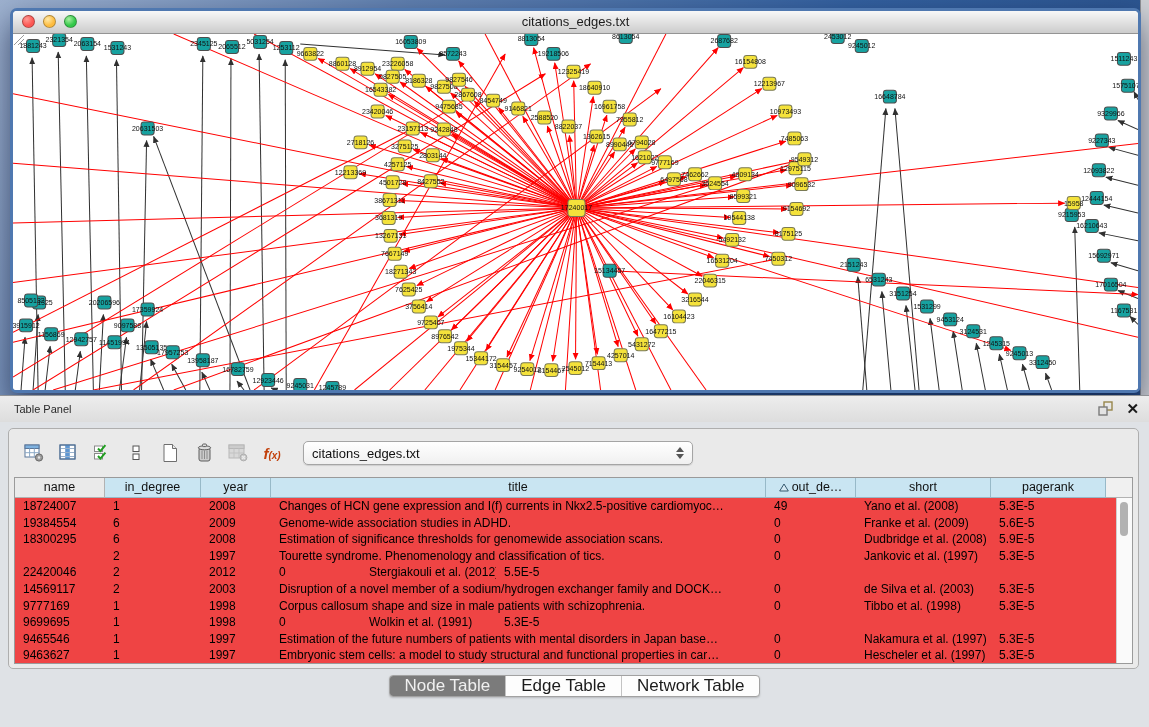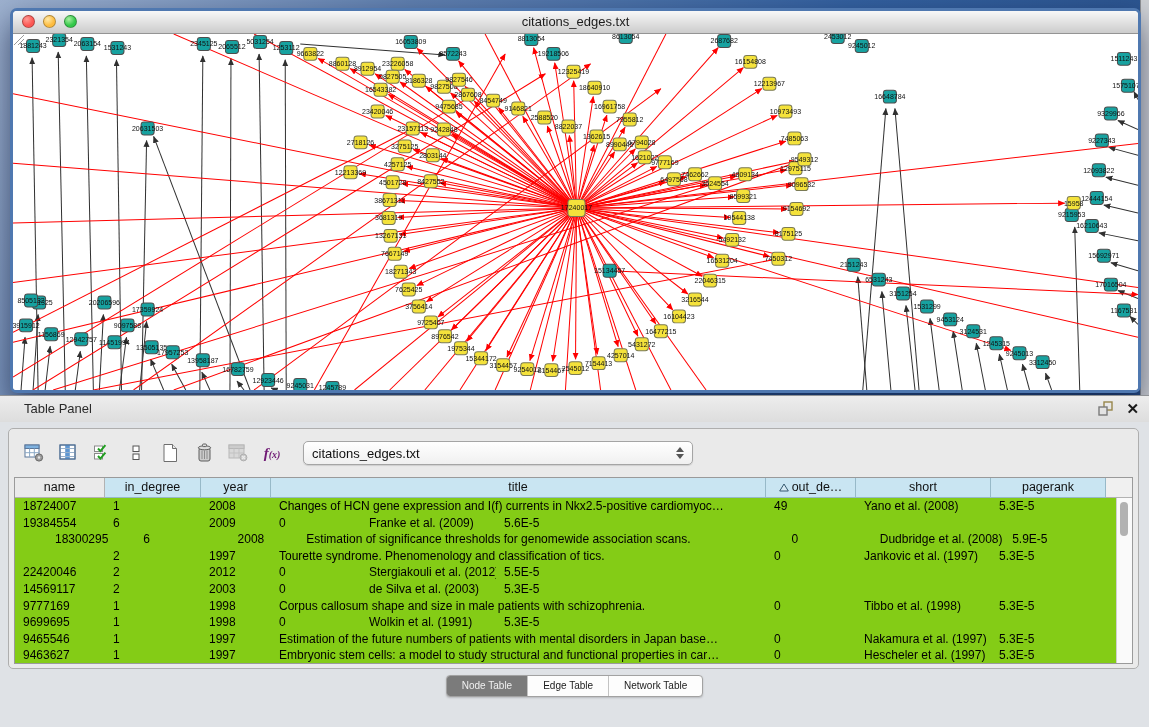--- a/index.html
+++ b/index.html
@@ -25,60 +25,60 @@
   .light.green{background:radial-gradient(circle at 35% 30%,#a8f0a0,#34c84a 60%);}
   .canvas{position:absolute;left:0;top:23px;right:0;bottom:0;background:#fff;overflow:hidden;
     border-radius:0 0 3px 3px;}
   .canvas svg{display:block;width:100%;height:100%;}
   .grip{position:absolute;right:2px;bottom:2px;}
 
   
   .table-panel{position:absolute;left:0;top:395px;width:1149px;height:332px;
     background:#dfe2e6;border-top:1px solid #8f9296;}
   .panel-titlebar{height:26px;position:relative;background:linear-gradient(#ededed,#dddddd);}
-  .panel-titlebar .ptitle{position:absolute;left:24px;top:0;line-height:26px;font-size:13px;color:#2a2a2a;}
+  .panel-titlebar .ptitle{position:absolute;left:14px;top:0;line-height:26px;font-size:11px;color:#2a2a2a;}
   .ptb-icons{position:absolute;right:10px;top:4px;display:flex;gap:12px;align-items:center;}
   .close-x{font-size:15px;font-weight:bold;color:#1a1a1a;line-height:18px;}
 
   .panel-body{position:absolute;left:8px;top:32px;width:1131px;height:241px;box-sizing:border-box;
     background:#eaeaea;border:1px solid #aeaeae;border-radius:5px;}
   .toolbar{height:48px;display:flex;align-items:center;padding:0 0 0 12px;gap:8px;}
   .tbtn{width:26px;height:26px;display:flex;align-items:center;justify-content:center;}
-  .fx{font-family:Liberation Serif, serif;font-style:italic;font-weight:bold;font-size:15px;color:#701a75;}
+  .fx{font-family:Liberation Sans, sans-serif;font-style:italic;font-weight:bold;font-size:15px;color:#c2410c;}
   .fx small{font-size:10px;font-weight:bold;}
   .combo{margin-left:10px;width:372px;height:22px;border:1px solid #a5a5a5;border-radius:5px;
     background:linear-gradient(#ffffff,#f0f0f0);display:flex;align-items:center;
     padding:0 8px;font-size:13px;color:#111;box-shadow:0 1px 1px rgba(0,0,0,.12);}
   .combo .lbl{flex:1;}
   .stepper{display:flex;flex-direction:column;gap:2px;align-items:center;}
   .stepper i{display:block;width:0;height:0;border-left:4px solid transparent;border-right:4px solid transparent;}
   .stepper .up{border-bottom:5px solid #555;}
   .stepper .dn{border-top:5px solid #555;}
 
-  .tbl{position:absolute;left:5px;right:5px;top:48px;bottom:4px;background:#84cc16;
+  .tbl{position:absolute;left:5px;right:5px;top:48px;bottom:4px;background:#ef4444;
     border:1px solid #9a9a9a;overflow:hidden;}
   .thead{display:flex;height:20px;background:#c9e5f2;}
   .th{box-sizing:border-box;border-right:1px solid #97b9c8;border-bottom:1px solid #97b9c8;
     font-size:12.5px;color:#111;text-align:center;line-height:19px;overflow:hidden;white-space:nowrap;}
   .th.grey{background:#eaeaea;border-right:1px solid #b2b2b2;border-bottom:1px solid #b2b2b2;}
   .th .sort-tri{display:inline-block;margin-right:3px;transform:translateY(1px);}
   .th-fill{flex:1;background:#f0f0f0;border-bottom:1px solid #b2b2b2;}
   .tbody{position:absolute;left:0;right:15px;top:20px;bottom:0;overflow:hidden;}
   .tr{display:flex;height:16.6px;}
   .td{box-sizing:border-box;font-size:12px;color:#000;line-height:16.6px;white-space:nowrap;
     overflow:hidden;padding-left:8px;}
   .vscroll{position:absolute;right:0;top:20px;bottom:0;width:15px;background:#fafafa;
     border-left:1px solid #cfcfcf;}
   .vthumb{position:absolute;left:3px;top:4px;width:8px;height:34px;border-radius:5px;background:#b2b2b2;}
 
   .tabs-row{position:absolute;left:0;top:279px;width:100%;height:27px;display:flex;justify-content:center;}
   .seg{display:flex;height:20px;border:1px solid #a2a2a2;border-radius:4px;overflow:hidden;
     background:#fdfdfd;box-shadow:0 1px 2px rgba(0,0,0,.18);}
   .seg .tab{border:none;background:transparent;font-family:"Liberation Sans",sans-serif;
-    font-size:10px;color:#1b1b1b;padding:0 15px;line-height:20px;border-left:1px solid #c3c3c3;}
+    font-size:17px;color:#1b1b1b;padding:0 15px;line-height:20px;border-left:1px solid #c3c3c3;}
   .seg .tab:first-child{border-left:none;}
   .seg .tab.sel{background:#7b7b7b;color:#f0f0f0;}
 
   .statusbar{position:absolute;left:0;bottom:0;width:100%;height:26px;
     background:linear-gradient(#f6f6f6,#d2d2d2);border-top:1px solid #9c9c9c;}
   .mem{position:absolute;right:34px;top:0;line-height:26px;font-size:11.5px;color:#222;}
   .memdot{position:absolute;right:12px;top:6px;width:13px;height:13px;border-radius:50%;
     background:radial-gradient(circle at 35% 30%,#9ae08f,#3db53a 65%);border:1px solid #2c7d2a;box-sizing:border-box;}
 </style>
 </head>
@@ -907,26 +907,27 @@
             <div class="td" style="width: 70px;">2008</div>
             <div class="td" style="width: 495px;">Changes of HCN gene expression and I(f) currents in Nkx2.5-positive cardiomyoc…</div>
             <div class="td" style="width: 90px;">49</div>
             <div class="td" style="width: 135px;">Yano et al. (2008)</div>
             <div class="td" style="width: 115px;">5.3E-5</div>
           </div>
           <div class="tr">
             <div class="td" style="width: 90px;">19384554</div>
             <div class="td" style="width: 96px;">6</div>
             <div class="td" style="width: 70px;">2009</div>
+            <div class="td" style="width: 495px;">Genome-wide association studies in ADHD.</div>
             <div class="td" style="width: 90px;">0</div>
             <div class="td" style="width: 135px;">Franke et al. (2009)</div>
             <div class="td" style="width: 115px;">5.6E-5</div>
           </div>
           <div class="tr">
-            <div class="td" style="width: 90px; margin-left: 32px;">18300295</div>
+            <div class="td" style="width: 90px;">18300295</div>
             <div class="td" style="width: 96px;">6</div>
             <div class="td" style="width: 70px;">2008</div>
             <div class="td" style="width: 495px;">Estimation of significance thresholds for genomewide association scans.</div>
             <div class="td" style="width: 90px;">0</div>
             <div class="td" style="width: 135px;">Dudbridge et al. (2008)</div>
             <div class="td" style="width: 115px;">5.9E-5</div>
           </div>
           <div class="tr">
             <div class="td" style="width: 90px; margin-top: 27px;">9115460</div>
             <div class="td" style="width: 96px;">2</div>
@@ -941,20 +942,21 @@
             <div class="td" style="width: 96px;">2</div>
             <div class="td" style="width: 70px;">2012</div>
             <div class="td" style="width: 90px;">0</div>
             <div class="td" style="width: 135px;">Stergiakouli et al. (2012)</div>
             <div class="td" style="width: 115px;">5.5E-5</div>
           </div>
           <div class="tr">
             <div class="td" style="width: 90px;">14569117</div>
             <div class="td" style="width: 96px;">2</div>
             <div class="td" style="width: 70px;">2003</div>
+            <div class="td" style="width: 495px;">Disruption of a novel member of a sodium/hydrogen exchanger family and DOCK…</div>
             <div class="td" style="width: 90px;">0</div>
             <div class="td" style="width: 135px;">de Silva et al. (2003)</div>
             <div class="td" style="width: 115px;">5.3E-5</div>
           </div>
           <div class="tr">
             <div class="td" style="width: 90px;">9777169</div>
             <div class="td" style="width: 96px;">1</div>
             <div class="td" style="width: 70px;">1998</div>
             <div class="td" style="width: 495px;">Corpus callosum shape and size in male patients with schizophrenia.</div>
             <div class="td" style="width: 90px;">0</div>

